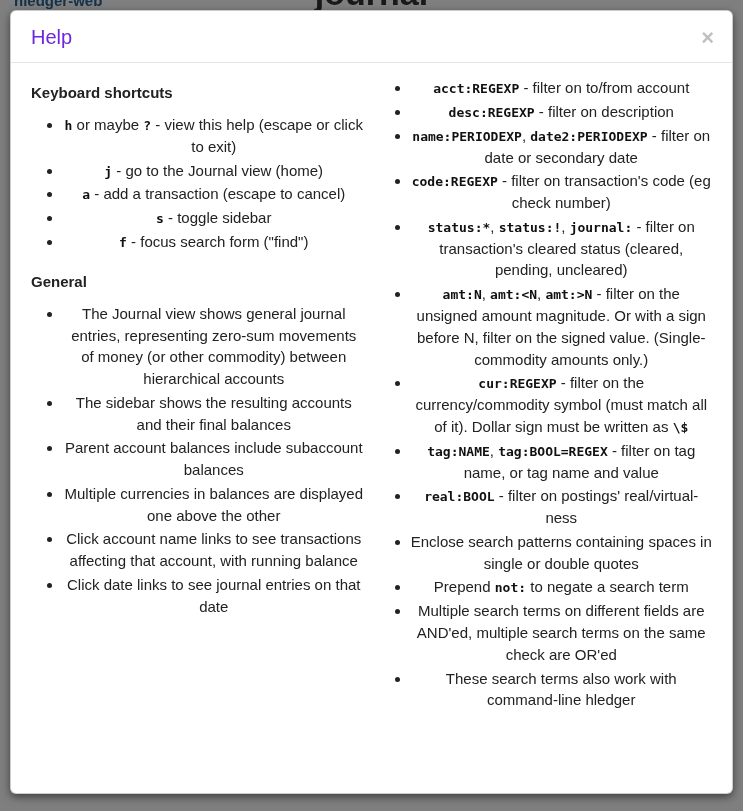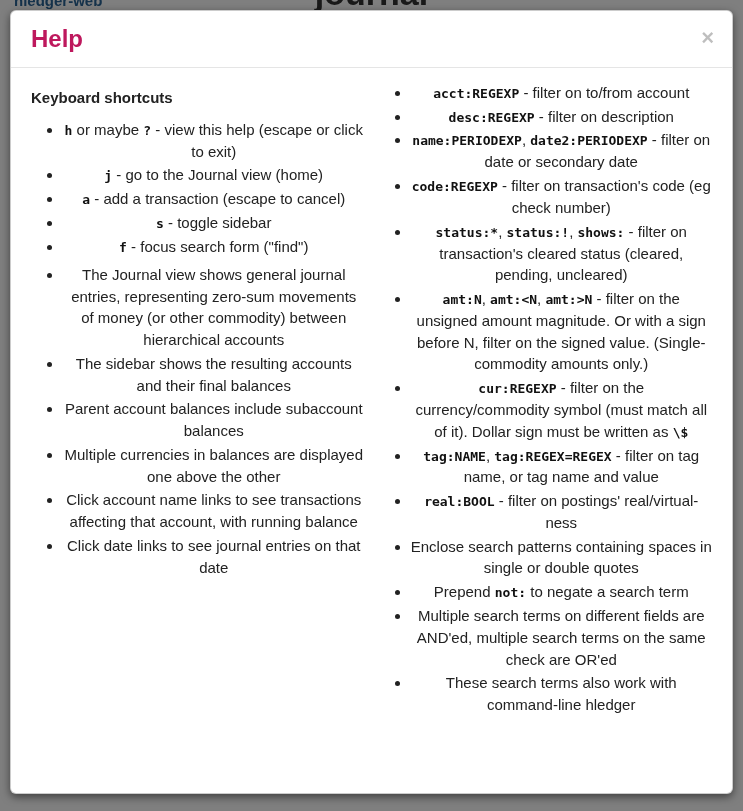--- a/index.html
+++ b/index.html
@@ -39,21 +39,21 @@
     border: 1px solid rgba(0,0,0,0.2);
     border-radius: 6px;
     box-shadow: 0 3px 9px rgba(0,0,0,0.5);
     overflow: hidden;
   }
   .modal-header {
     padding: 14px 16px 13px 20px;
     border-bottom: 1px solid #e5e5e5;
   }
   .modal-title {
-    font-size: 24px; font-weight: 700; line-height: 1.2; color: #be185d;
+    font-size: 20px; font-weight: 400; line-height: 1.2; color: #6d28d9;
   }
   .close {
     float: right;
     background: none; border: 0; padding: 0; margin: 2px 2px 0 0;
     font-size: 22px; font-weight: bold; line-height: 1;
     color: #000; opacity: 0.25; cursor: pointer;
     font-family: "Liberation Sans", sans-serif;
   }
 
   .modal-body {
@@ -105,39 +105,40 @@
   <div class="modal-body">
     <div class="col">
       <h3 class="section-heading">Keyboard shortcuts</h3>
       <ul>
           <li><code>h</code> or maybe <code>?</code> - view this help (escape or click to exit)</li>
           <li><code>j</code> - go to the Journal view (home)</li>
           <li><code>a</code> - add a transaction (escape to cancel)</li>
           <li><code>s</code> - toggle sidebar</li>
           <li><code>f</code> - focus search form ("find")</li>
         </ul>
+      <h3 class="section-heading">General</h3>
       <ul>
           <li>The Journal view shows general journal entries, representing zero-sum movements of money (or other commodity) between hierarchical accounts</li>
           <li>The sidebar shows the resulting accounts and their final balances</li>
           <li>Parent account balances include subaccount balances</li>
           <li>Multiple currencies in balances are displayed one above the other</li>
           <li>Click account name links to see transactions affecting that account, with running balance</li>
           <li>Click date links to see journal entries on that date</li>
         </ul>
     </div>
     <div class="col">
       <ul>
           <li><code>acct:REGEXP</code> - filter on to/from account</li>
           <li><code>desc:REGEXP</code> - filter on description</li>
           <li><code>name:PERIODEXP</code>, <code>date2:PERIODEXP</code> - filter on date or secondary date</li>
           <li><code>code:REGEXP</code> - filter on transaction's code (eg check number)</li>
-          <li><code>status:*</code>, <code>status:!</code>, <code>shows:</code> - filter on transaction's cleared status (cleared, pending, uncleared)</li>
+          <li><code>status:*</code>, <code>status:!</code>, <code>journal:</code> - filter on transaction's cleared status (cleared, pending, uncleared)</li>
           <li><code>amt:N</code>, <code>amt:&lt;N</code>, <code>amt:&gt;N</code> - filter on the unsigned amount magnitude. Or with a sign before N, filter on the signed value. (Single-commodity amounts only.)</li>
           <li><code>cur:REGEXP</code> - filter on the currency/commodity symbol (must match all of it). Dollar sign must be written as <code>\$</code></li>
-          <li><code>tag:NAME</code>, <code>tag:REGEX=REGEX</code> - filter on tag name, or tag name and value</li>
+          <li><code>tag:NAME</code>, <code>tag:BOOL=REGEX</code> - filter on tag name, or tag name and value</li>
           <li><code>real:BOOL</code> - filter on postings' real/virtual-ness</li>
           <li>Enclose search patterns containing spaces in single or double quotes</li>
           <li>Prepend <code>not:</code> to negate a search term</li>
           <li>Multiple search terms on different fields are AND'ed, multiple search terms on the same check are OR'ed</li>
           <li>These search terms also work with command-line hledger</li>
         </ul>
     </div>
   </div>
 </div>
 

